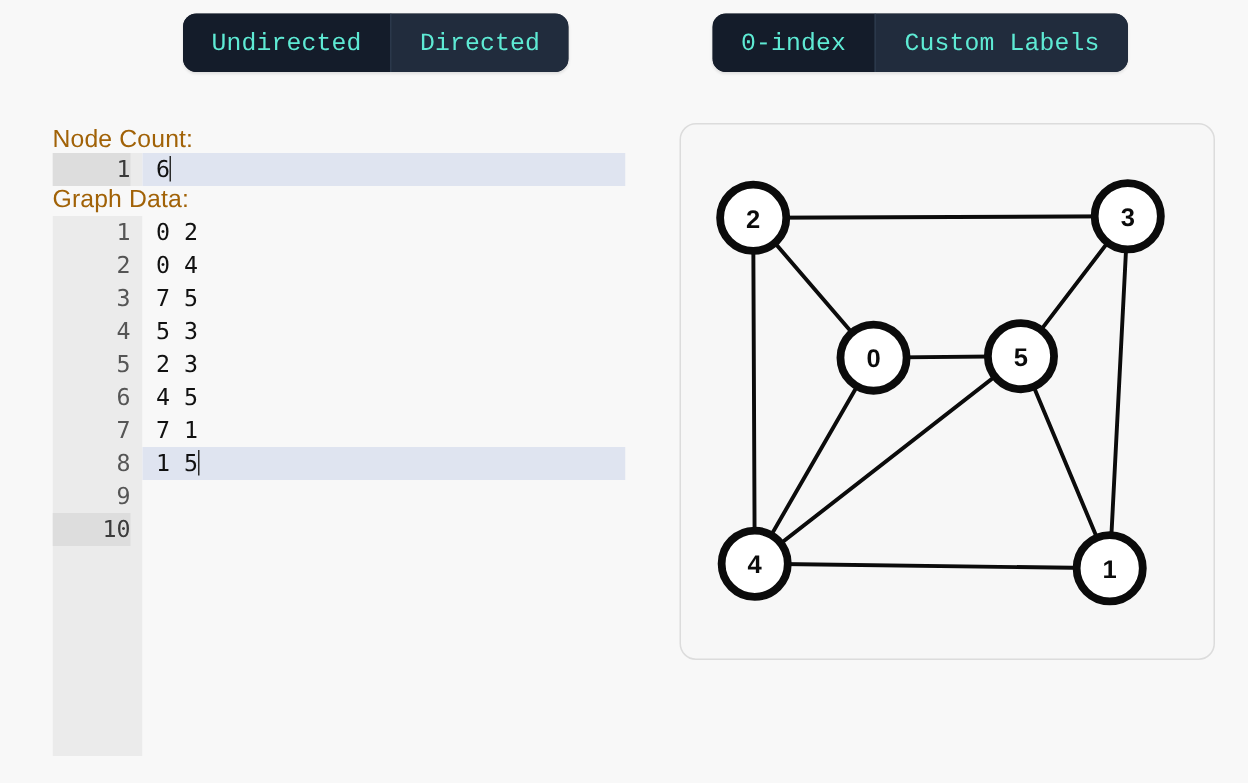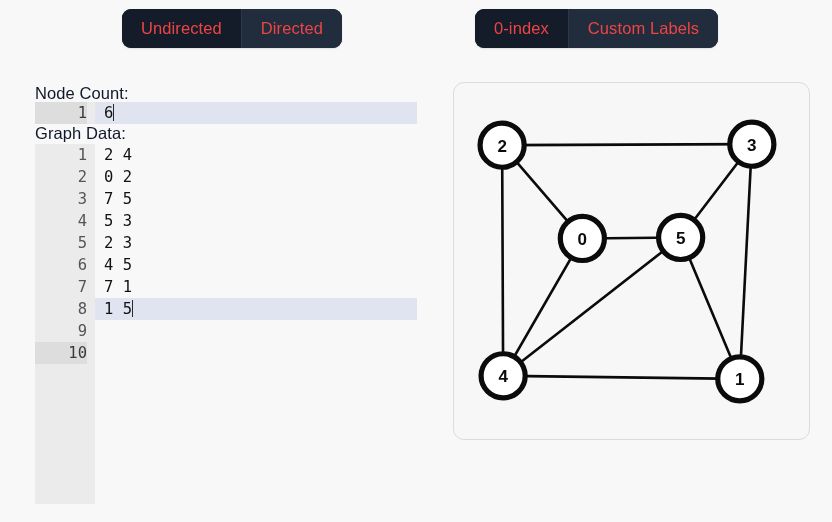--- a/index.html
+++ b/index.html
@@ -19,40 +19,41 @@
     background: #141c2a;
     border-radius: 9px;
     overflow: hidden;
     height: 39px;
     box-shadow: 0 1px 2px rgba(0,0,0,.10);
   }
   .seg-btn {
     display: flex; align-items: center; justify-content: center;
     height: 39px;
     padding: 17px 19px;
-    color: #ef4444;
+    color: #5eead4;
     font-size: 16.5px;
     letter-spacing: .1px;
     white-space: nowrap;
     cursor: pointer;
     user-select: none;
     background: #212c3d;
     border-left: 1px solid #2b384b;
+    font-family: Liberation Mono, monospace;
   }
   .seg-btn:first-child { border-left: none; }
   .seg-btn.active { background: #141c2a; }
 
   #toggle-direction { left: 122px; top: 9px; }
   #toggle-indexing  { left: 475px; top: 9px; }
 
   
   .editor-label {
     position: absolute;
     left: 35px;
-    color: #0f172a;
+    color: #a16207;
     font-size: 16.5px;
     letter-spacing: .1px;
   }
   #label-node-count { top: 84px; }
   #label-graph-data { top: 124px; }
 
   .code-editor {
     position: absolute;
     left: 35px;
     display: flex;
@@ -156,22 +157,22 @@
         <div class="ln">3</div>
         <div class="ln">4</div>
         <div class="ln">5</div>
         <div class="ln">6</div>
         <div class="ln">7</div>
         <div class="ln">8</div>
         <div class="ln">9</div>
         <div class="ln cur">10</div>
       </div>
     <div class="content">
-        <div class="cl"><span>2 4</span></div>
         <div class="cl"><span>0 2</span></div>
+        <div class="cl"><span>0 4</span></div>
         <div class="cl"><span>7 5</span></div>
         <div class="cl"><span>5 3</span></div>
         <div class="cl"><span>2 3</span></div>
         <div class="cl"><span>4 5</span></div>
         <div class="cl"><span>7 1</span></div>
         <div class="cl cur"><span>1 5</span><span class="caret"></span></div>
       </div>
   </div>
 
   <div id="graph-panel">

